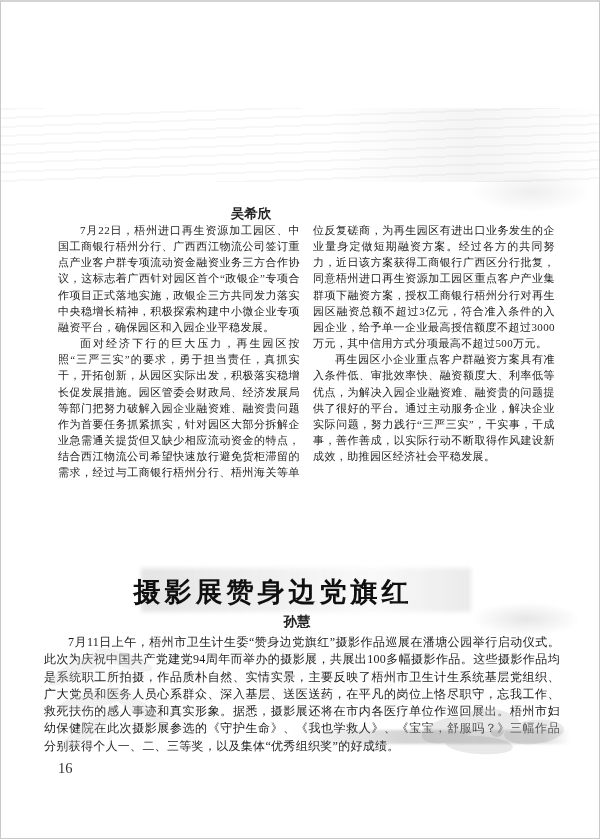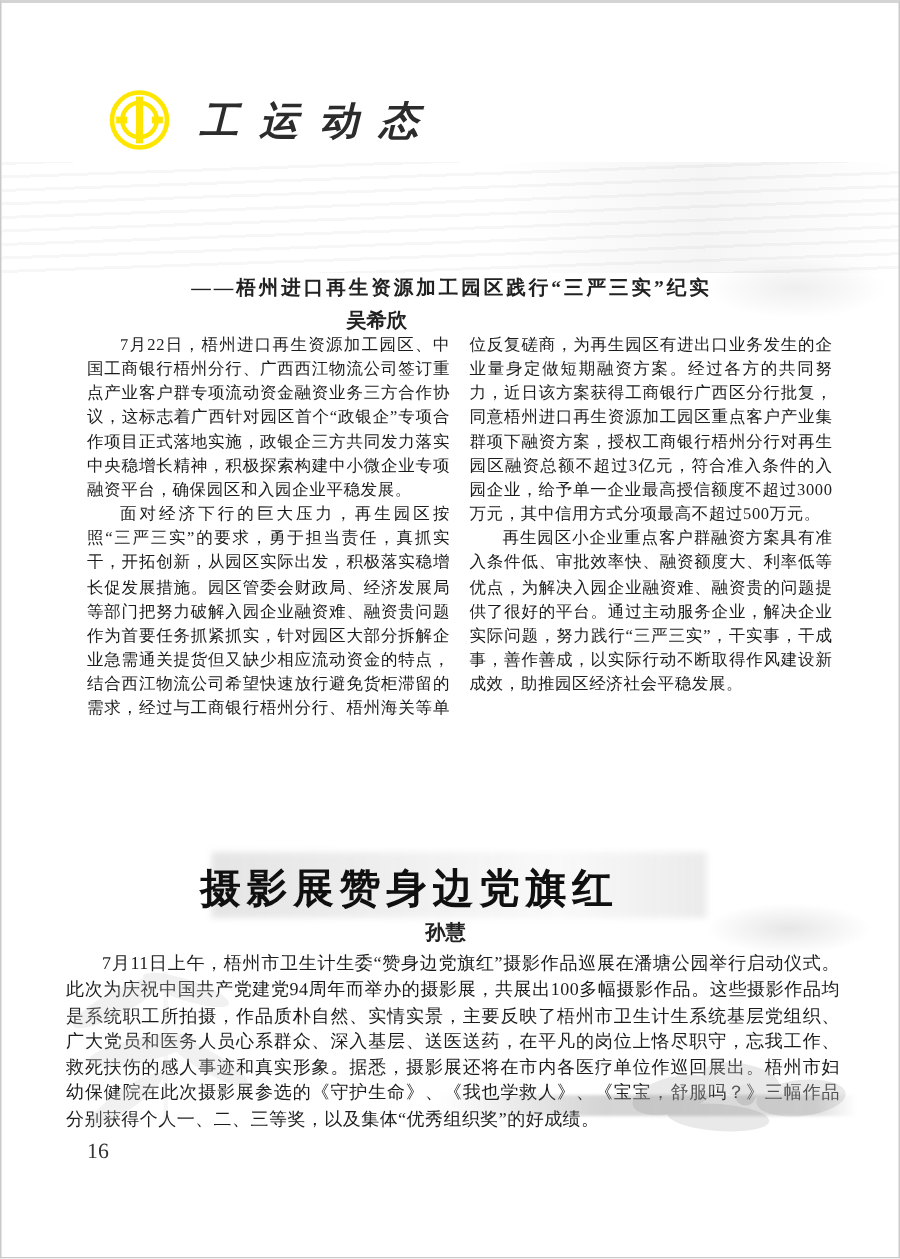--- a/index.html
+++ b/index.html
@@ -73,34 +73,21 @@
   .wm-flower { position:absolute; top:688px; left:408px; width:165px; height:72px; opacity:0.6; }
 </style>
 </head>
 <body>
 
 <div class="page">
 
   <div class="band1"></div>
   <div class="smudge-a"></div>
 
-  <div class="header">
-    <span class="logo">
-      <svg viewBox="0 0 48 48" width="44" height="44">
-        <circle cx="24" cy="24" r="20" fill="none" stroke="#FFE600" stroke-width="3.4"></circle>
-        <circle cx="24" cy="24" r="12.5" fill="none" stroke="#FFE600" stroke-width="3.2"></circle>
-        <rect x="21.4" y="7" width="5.2" height="34" fill="#FFE600"></rect>
-        <rect x="7" y="21.5" width="8" height="5" fill="#FFE600"></rect>
-        <rect x="33" y="21.5" width="8" height="5" fill="#FFE600"></rect>
-      </svg>
-    </span>
-    <span class="masthead-text">工运动态</span>
-  </div>
 
-  <div class="a1-subtitle">——梧州进口再生资源加工园区践行“三严三实”纪实</div>
   <div class="a1-author">吴希欣</div>
 
   <div class="a1-body">
     <p>7月22日，梧州进口再生资源加工园区、中国工商银行梧州分行、广西西江物流公司签订重点产业客户群专项流动资金融资业务三方合作协议，这标志着广西针对园区首个“政银企”专项合作项目正式落地实施，政银企三方共同发力落实中央稳增长精神，积极探索构建中小微企业专项融资平台，确保园区和入园企业平稳发展。</p>
     <p>面对经济下行的巨大压力，再生园区按照“三严三实”的要求，勇于担当责任，真抓实干，开拓创新，从园区实际出发，积极落实稳增长促发展措施。园区管委会财政局、经济发展局等部门把努力破解入园企业融资难、融资贵问题作为首要任务抓紧抓实，针对园区大部分拆解企业急需通关提货但又缺少相应流动资金的特点，结合西江物流公司希望快速放行避免货柜滞留的需求，经过与工商银行梧州分行、梧州海关等单位反复磋商，为再生园区有进出口业务发生的企业量身定做短期融资方案。经过各方的共同努力，近日该方案获得工商银行广西区分行批复，同意梧州进口再生资源加工园区重点客户产业集群项下融资方案，授权工商银行梧州分行对再生园区融资总额不超过3亿元，符合准入条件的入园企业，给予单一企业最高授信额度不超过3000万元，其中信用方式分项最高不超过500万元。</p>
     <p>再生园区小企业重点客户群融资方案具有准入条件低、审批效率快、融资额度大、利率低等优点，为解决入园企业融资难、融资贵的问题提供了很好的平台。通过主动服务企业，解决企业实际问题，努力践行“三严三实”，干实事，干成事，善作善成，以实际行动不断取得作风建设新成效，助推园区经济社会平稳发展。</p>
 
   </div>
 
   <div class="band2"></div>

